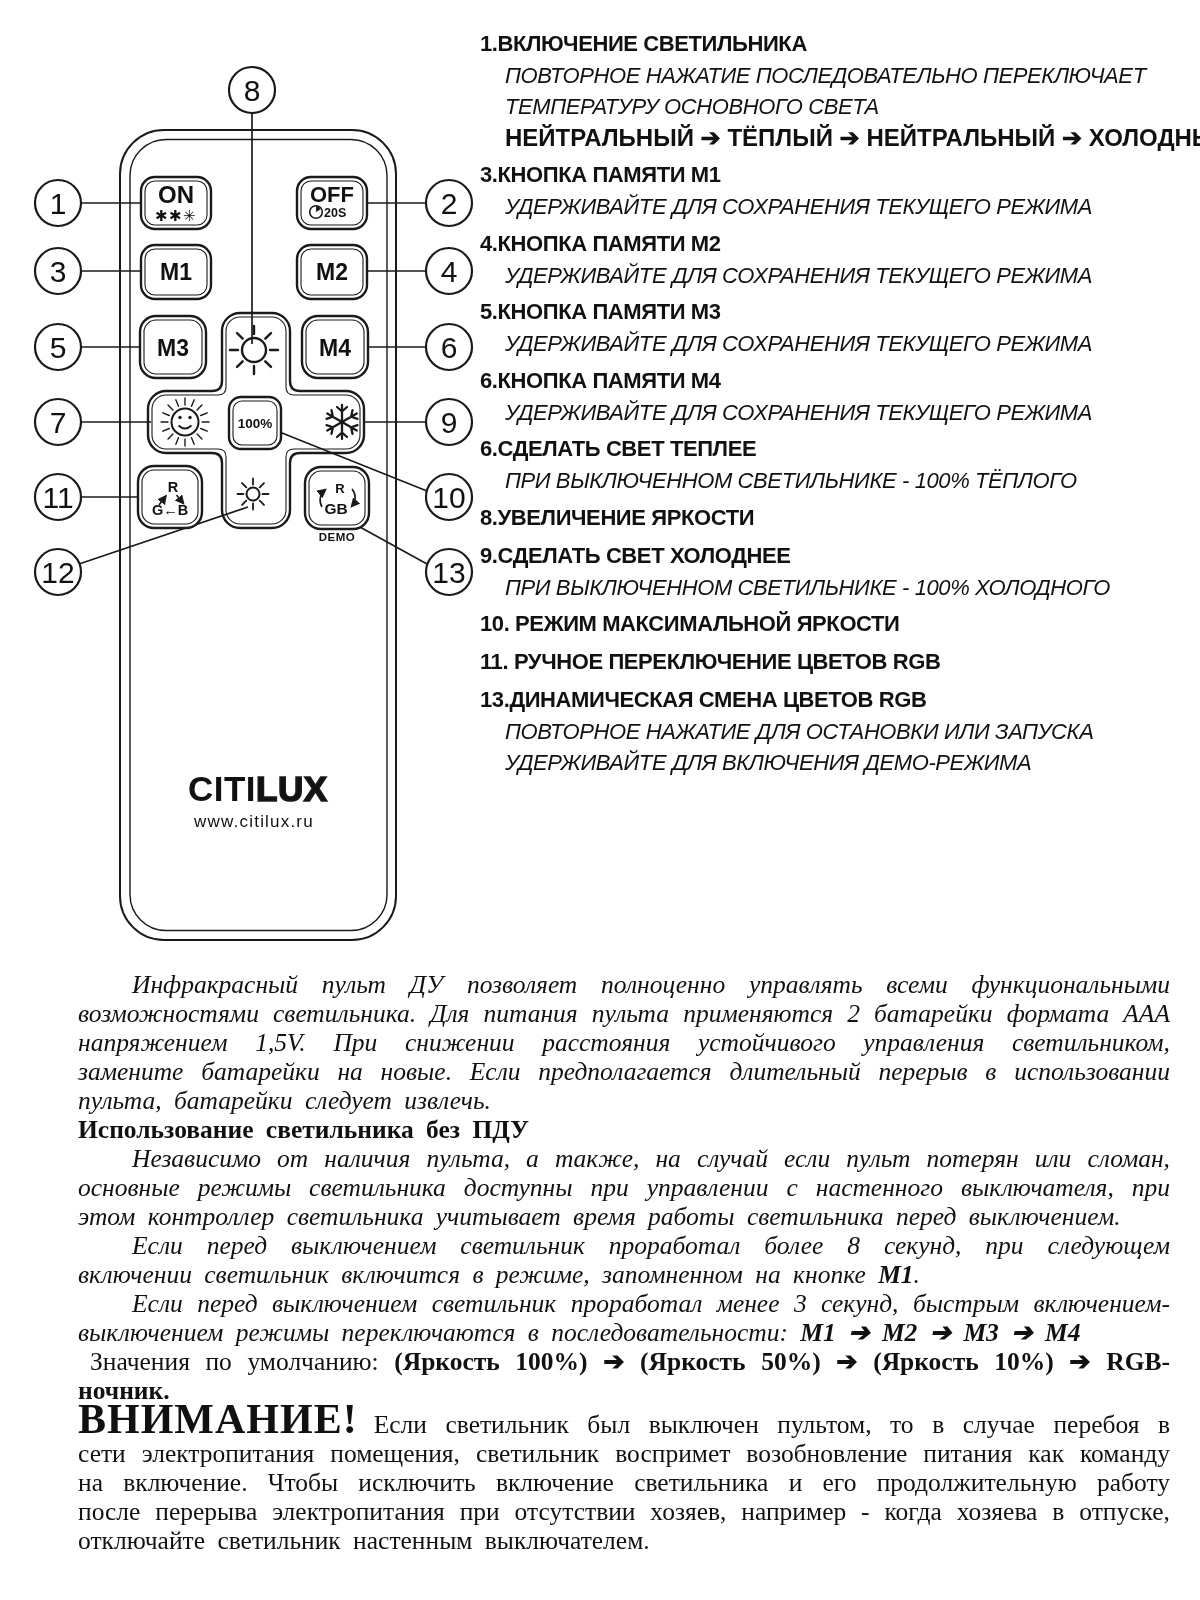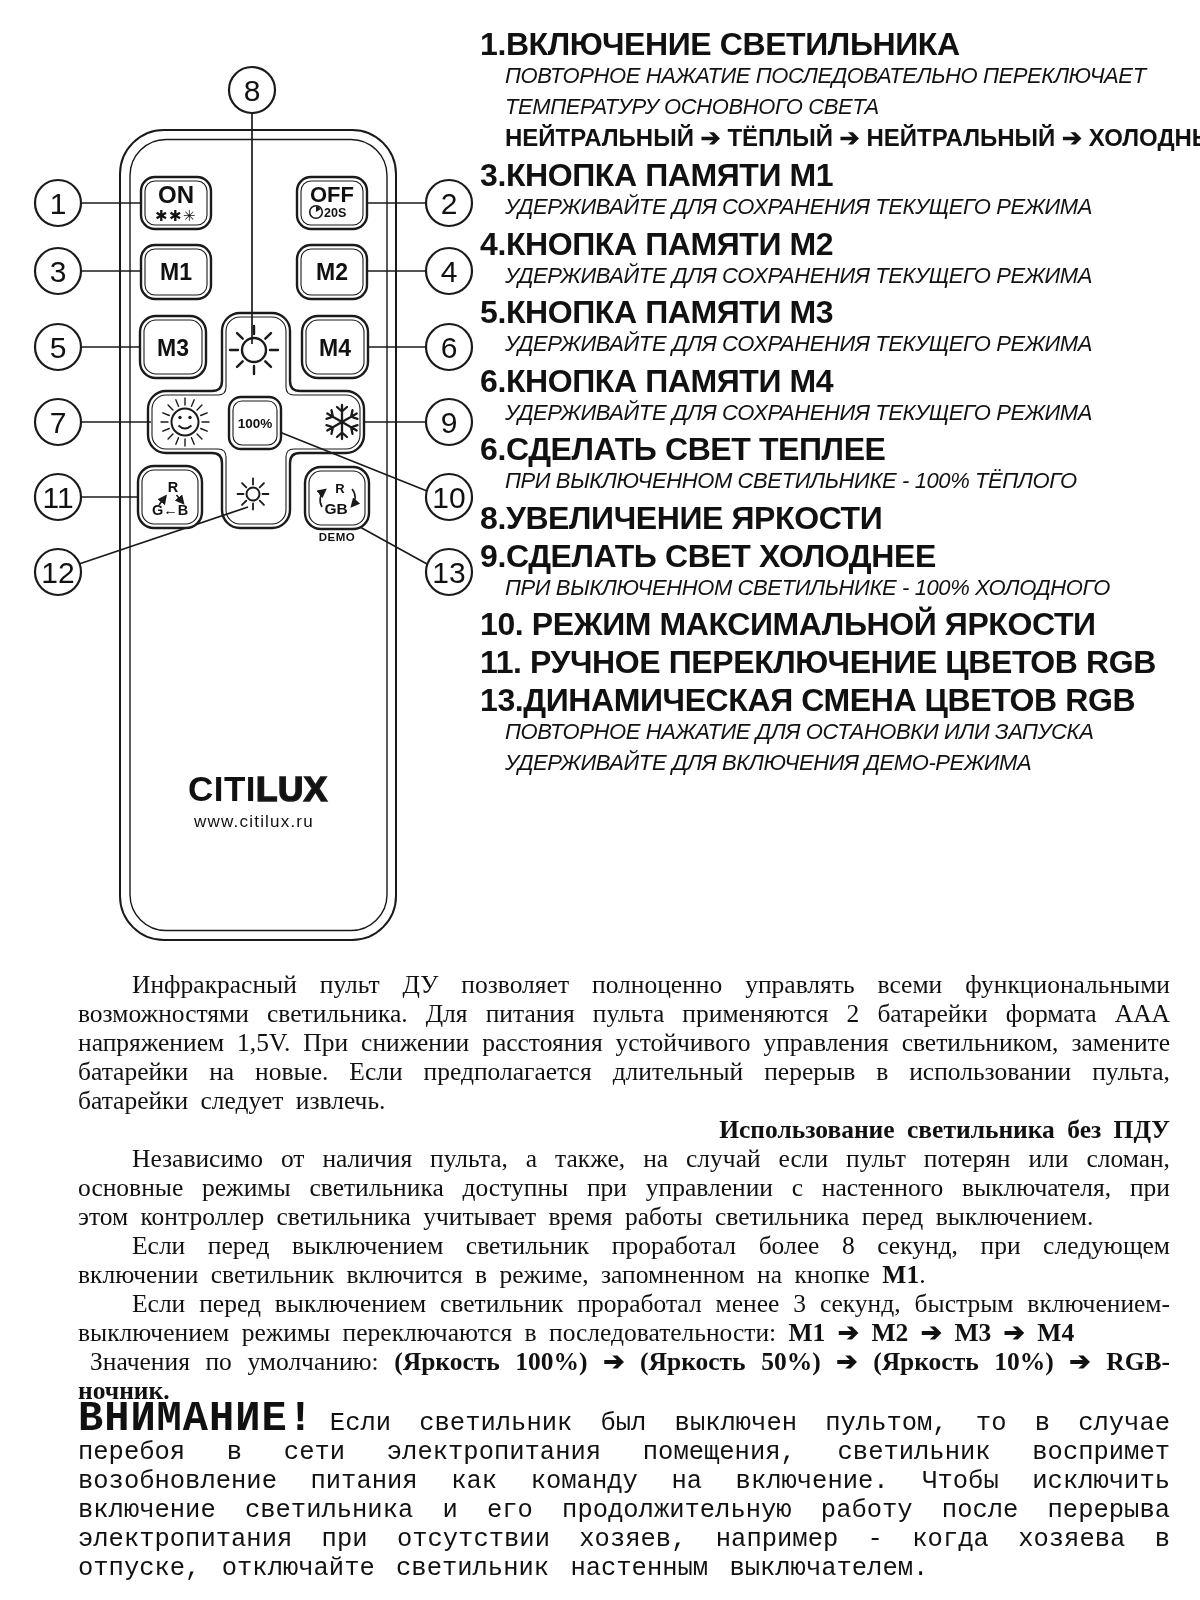--- a/index.html
+++ b/index.html
@@ -3,32 +3,32 @@
 <meta charset="utf-8">
 <style>
   html,body{margin:0;padding:0;}
   body{width:1200px;height:1600px;background:#ffffff;color:#111;
        font-family:"Liberation Sans",sans-serif;position:relative;overflow:hidden;}
   .diagram{position:absolute;left:0;top:0;width:480px;height:970px;}
   svg text{font-family:"Liberation Sans",sans-serif;fill:#111;}
   
   .right-col{position:absolute;left:480px;top:27px;width:716px;}
   .fn{margin:0 0 4px 0;}
-  .fn .h{font-weight:700;font-size:32px;line-height:34px;letter-spacing:-0.4px;white-space:nowrap;}
+  .fn .h{font-weight:700;font-size:22px;line-height:34px;letter-spacing:-0.4px;white-space:nowrap;}
   .fn .sub{font-style:italic;font-size:22px;line-height:30.5px;padding-left:25px;letter-spacing:-0.4px;white-space:nowrap;}
   .fn .seq{font-weight:700;font-size:24px;line-height:32px;padding-left:25px;white-space:nowrap;}
   
   .bodytext{position:absolute;left:78px;top:970px;width:1092px;
             font-family:"Liberation Serif",serif;font-size:25.5px;line-height:29px;
             text-align:justify;word-spacing:6px;}
   .bodytext p{margin:0;}
-  .ind{text-indent:54px;}
-  .center-h{text-align:right;font-weight:700;}
+  .ind{text-indent:54px;font-style:italic;}
+  .center-h{text-align:left;font-weight:700;}
   .p5{text-indent:12px;margin-top:5px;}
-  .attn{margin-top:18px;font-family:Liberation Mono, monospace;}
+  .attn{margin-top:18px;}
   .attn-title{font-weight:700;font-size:42px;letter-spacing:1px;margin-right:16px;}
   b{font-weight:700;}
 </style>
 </head>
 <body>
 
 <div class="diagram">
 <svg width="480" height="970" viewBox="0 0 480 970" xmlns="http://www.w3.org/2000/svg">
   <defs>
     <marker id="ah" markerWidth="7" markerHeight="7" refX="4.5" refY="3" orient="auto">

